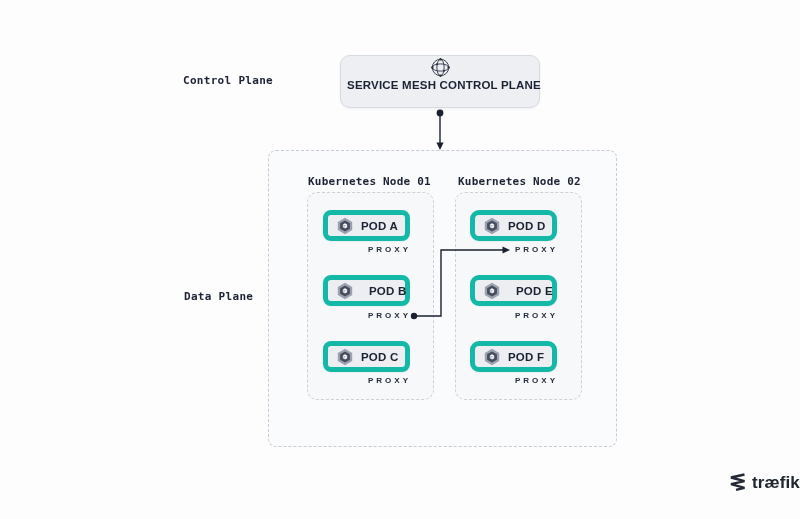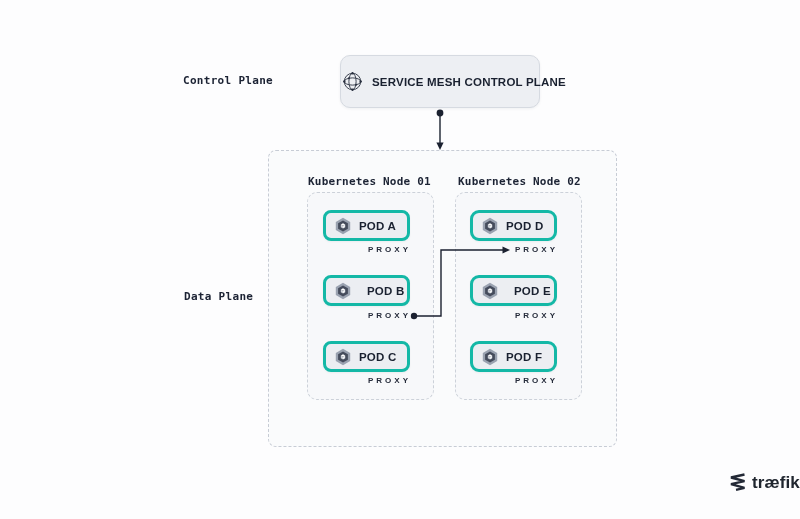--- a/index.html
+++ b/index.html
@@ -27,20 +27,21 @@
 
   
   .cp-box {
     position: absolute;
     left: 300px; top: 55px; width: 200px; height: 53px;
     background: #edeff3;
     border: 1px solid #d6dae1;
     border-radius: 10px;
     box-shadow: 0 1px 3px rgba(20,30,50,0.06);
     display: flex; align-items: center;
+    flex-direction: column;
   }
   .cp-box .cp-title {
     font-size: 11.5px;
     font-weight: bold;
     color: #1a2130;
     letter-spacing: 0.2px;
     margin-left: 8px;
     white-space: nowrap;
   }
 
@@ -73,21 +74,21 @@
     border: 1.5px dashed #ccd1d9;
     border-radius: 10px;
   }
   #node1-box { left: 267px; }
   #node2-box { left: 415px; }
 
   .pod {
     position: absolute;
     width: 87px; height: 31px;
     background: #eceef2;
-    border: 3px solid #14b8a6;
+    border: 5px solid #14b8a6;
     border-radius: 8px;
     box-shadow: 0 1px 2px rgba(20,30,50,0.05);
     display: flex; align-items: center;
     padding-left: 8px;
   }
   .pod .pod-label {
     font-size: 11.5px;
     font-weight: bold;
     color: #1a2130;
     letter-spacing: 0.2px;

